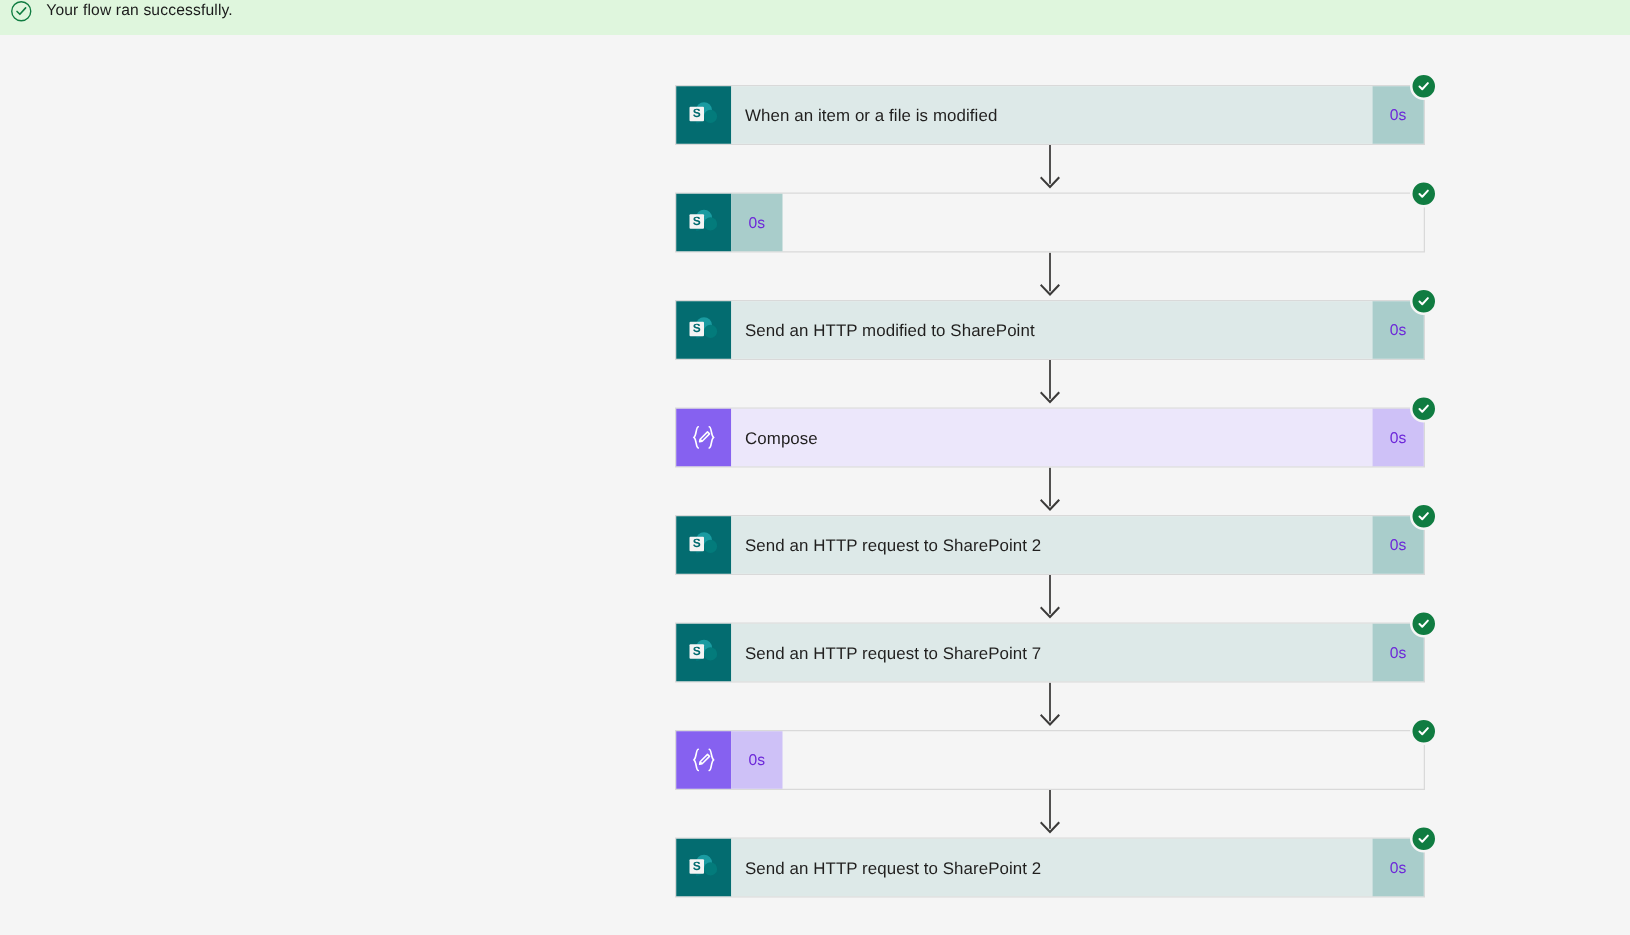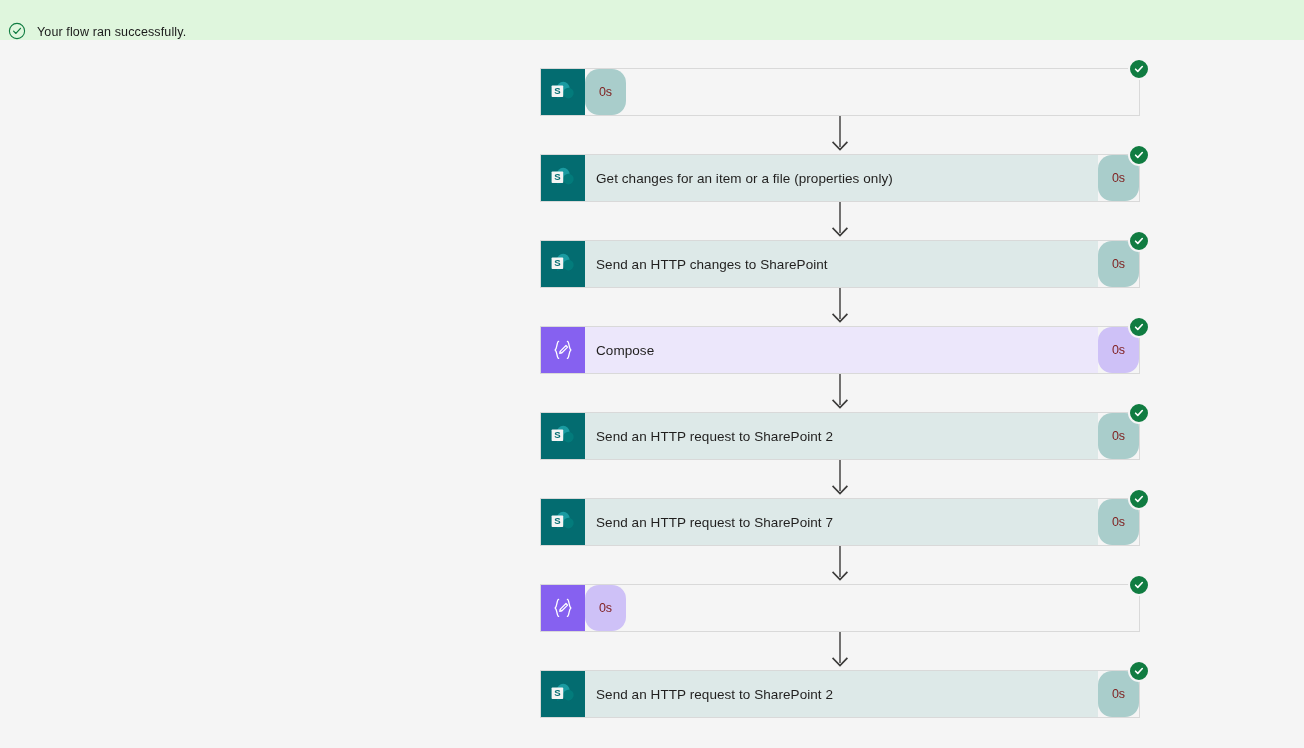--- a/index.html
+++ b/index.html
@@ -15,24 +15,24 @@
     overflow: hidden;
     position: relative;
   }
 
   
   .banner {
     position: absolute;
     left: 0;
     top: 0;
     width: 1304px;
-    height: 40px;
+    height: 28px;
     background: #dff6dd;
     display: flex;
-    align-items: flex-end;
+    align-items: flex-start;
     box-sizing: border-box;
     padding-left: 8px;
   }
   .banner-icon {
     width: 18px;
     height: 18px;
     flex: 0 0 18px;
     margin-right: 11px;
     display: block;
   }
@@ -87,22 +87,21 @@
     overflow: hidden;
     white-space: nowrap;
   }
   .node-duration {
     width: 41px;
     flex: 0 0 41px;
     display: flex;
     align-items: center;
     justify-content: center;
     font-size: 12.5px;
-    color: #7f1d1d;
-    border-radius: 14px;
+    color: #6d28d9;
   }
 
   
   .node.sharepoint .node-icon { background: #036c70; }
   .node.sharepoint .node-title { background: #dde9e8; }
   .node.sharepoint .node-duration { background: #a9cdcb; }
 
   
   .node.compose .node-icon { background: #8661f0; }
   .node.compose .node-title { background: #ece7fb; }
@@ -155,76 +154,76 @@
   <div class="node sharepoint">
     <div class="node-icon">
   <svg class="icon-svg" width="28" height="28" viewBox="0 0 28 28">
     <circle cx="14.2" cy="10.2" r="6.4" fill="#1a9ba1"></circle>
     <circle cx="19.4" cy="15.1" r="5.3" fill="#037b7b"></circle>
     <path d="M14.1 15.1 a5.6 5.6 0 0 1 -5.6 5.6 h-0.6 v-5.6 z" fill="#03787c"></path>
     <rect x="2.6" y="7.4" width="11.6" height="11.6" rx="0.8" fill="#f4f4f4"></rect>
     <text x="8.4" y="15.9" font-family="'Liberation Sans', sans-serif" font-size="9.6" font-weight="bold" fill="#036c70" text-anchor="middle">S</text>
   </svg>
 </div>
-    <div class="node-duration">0s</div>
-    <div class="status-badge">
-      <svg class="icon-svg" width="12" height="12" viewBox="0 0 12 12">
-        <path d="M2.6 6.2 L4.8 8.4 L9.3 3.5" fill="none" stroke="#ffffff" stroke-width="1.6" stroke-linecap="round" stroke-linejoin="round"></path>
-      </svg>
-    </div>
-  </div>
-
-  <div class="connector">
-    <span>
-      <svg class="icon-svg" width="24" height="38" viewBox="0 0 24 38">
-        <line x1="12" y1="0" x2="12" y2="31" stroke="#3b3a39" stroke-width="1.4"></line>
-        <path d="M5.2 26.5 L12 33.6 L18.8 26.5" fill="none" stroke="#3b3a39" stroke-width="1.7" stroke-linecap="square" stroke-linejoin="miter"></path>
-      </svg>
-    </span>
-  </div>
-
-  <div class="node sharepoint">
-    <div class="node-icon">
-  <svg class="icon-svg" width="28" height="28" viewBox="0 0 28 28">
-    <circle cx="14.2" cy="10.2" r="6.4" fill="#1a9ba1"></circle>
-    <circle cx="19.4" cy="15.1" r="5.3" fill="#037b7b"></circle>
-    <path d="M14.1 15.1 a5.6 5.6 0 0 1 -5.6 5.6 h-0.6 v-5.6 z" fill="#03787c"></path>
-    <rect x="2.6" y="7.4" width="11.6" height="11.6" rx="0.8" fill="#f4f4f4"></rect>
-    <text x="8.4" y="15.9" font-family="'Liberation Sans', sans-serif" font-size="9.6" font-weight="bold" fill="#036c70" text-anchor="middle">S</text>
-  </svg>
-</div>
-    <div class="node-title">Get changes for an item or a file (properties only)</div>
-    <div class="node-duration">0s</div>
-    <div class="status-badge">
-      <svg class="icon-svg" width="12" height="12" viewBox="0 0 12 12">
-        <path d="M2.6 6.2 L4.8 8.4 L9.3 3.5" fill="none" stroke="#ffffff" stroke-width="1.6" stroke-linecap="round" stroke-linejoin="round"></path>
-      </svg>
-    </div>
-  </div>
-
-  <div class="connector">
-    <span>
-      <svg class="icon-svg" width="24" height="38" viewBox="0 0 24 38">
-        <line x1="12" y1="0" x2="12" y2="31" stroke="#3b3a39" stroke-width="1.4"></line>
-        <path d="M5.2 26.5 L12 33.6 L18.8 26.5" fill="none" stroke="#3b3a39" stroke-width="1.7" stroke-linecap="square" stroke-linejoin="miter"></path>
-      </svg>
-    </span>
-  </div>
-
-  <div class="node sharepoint">
-    <div class="node-icon">
-  <svg class="icon-svg" width="28" height="28" viewBox="0 0 28 28">
-    <circle cx="14.2" cy="10.2" r="6.4" fill="#1a9ba1"></circle>
-    <circle cx="19.4" cy="15.1" r="5.3" fill="#037b7b"></circle>
-    <path d="M14.1 15.1 a5.6 5.6 0 0 1 -5.6 5.6 h-0.6 v-5.6 z" fill="#03787c"></path>
-    <rect x="2.6" y="7.4" width="11.6" height="11.6" rx="0.8" fill="#f4f4f4"></rect>
-    <text x="8.4" y="15.9" font-family="'Liberation Sans', sans-serif" font-size="9.6" font-weight="bold" fill="#036c70" text-anchor="middle">S</text>
-  </svg>
-</div>
-    <div class="node-title">Send an HTTP changes to SharePoint</div>
+    <div class="node-title">When an item or a file is modified</div>
+    <div class="node-duration">0s</div>
+    <div class="status-badge">
+      <svg class="icon-svg" width="12" height="12" viewBox="0 0 12 12">
+        <path d="M2.6 6.2 L4.8 8.4 L9.3 3.5" fill="none" stroke="#ffffff" stroke-width="1.6" stroke-linecap="round" stroke-linejoin="round"></path>
+      </svg>
+    </div>
+  </div>
+
+  <div class="connector">
+    <span>
+      <svg class="icon-svg" width="24" height="38" viewBox="0 0 24 38">
+        <line x1="12" y1="0" x2="12" y2="31" stroke="#3b3a39" stroke-width="1.4"></line>
+        <path d="M5.2 26.5 L12 33.6 L18.8 26.5" fill="none" stroke="#3b3a39" stroke-width="1.7" stroke-linecap="square" stroke-linejoin="miter"></path>
+      </svg>
+    </span>
+  </div>
+
+  <div class="node sharepoint">
+    <div class="node-icon">
+  <svg class="icon-svg" width="28" height="28" viewBox="0 0 28 28">
+    <circle cx="14.2" cy="10.2" r="6.4" fill="#1a9ba1"></circle>
+    <circle cx="19.4" cy="15.1" r="5.3" fill="#037b7b"></circle>
+    <path d="M14.1 15.1 a5.6 5.6 0 0 1 -5.6 5.6 h-0.6 v-5.6 z" fill="#03787c"></path>
+    <rect x="2.6" y="7.4" width="11.6" height="11.6" rx="0.8" fill="#f4f4f4"></rect>
+    <text x="8.4" y="15.9" font-family="'Liberation Sans', sans-serif" font-size="9.6" font-weight="bold" fill="#036c70" text-anchor="middle">S</text>
+  </svg>
+</div>
+    <div class="node-duration">0s</div>
+    <div class="status-badge">
+      <svg class="icon-svg" width="12" height="12" viewBox="0 0 12 12">
+        <path d="M2.6 6.2 L4.8 8.4 L9.3 3.5" fill="none" stroke="#ffffff" stroke-width="1.6" stroke-linecap="round" stroke-linejoin="round"></path>
+      </svg>
+    </div>
+  </div>
+
+  <div class="connector">
+    <span>
+      <svg class="icon-svg" width="24" height="38" viewBox="0 0 24 38">
+        <line x1="12" y1="0" x2="12" y2="31" stroke="#3b3a39" stroke-width="1.4"></line>
+        <path d="M5.2 26.5 L12 33.6 L18.8 26.5" fill="none" stroke="#3b3a39" stroke-width="1.7" stroke-linecap="square" stroke-linejoin="miter"></path>
+      </svg>
+    </span>
+  </div>
+
+  <div class="node sharepoint">
+    <div class="node-icon">
+  <svg class="icon-svg" width="28" height="28" viewBox="0 0 28 28">
+    <circle cx="14.2" cy="10.2" r="6.4" fill="#1a9ba1"></circle>
+    <circle cx="19.4" cy="15.1" r="5.3" fill="#037b7b"></circle>
+    <path d="M14.1 15.1 a5.6 5.6 0 0 1 -5.6 5.6 h-0.6 v-5.6 z" fill="#03787c"></path>
+    <rect x="2.6" y="7.4" width="11.6" height="11.6" rx="0.8" fill="#f4f4f4"></rect>
+    <text x="8.4" y="15.9" font-family="'Liberation Sans', sans-serif" font-size="9.6" font-weight="bold" fill="#036c70" text-anchor="middle">S</text>
+  </svg>
+</div>
+    <div class="node-title">Send an HTTP modified to SharePoint</div>
     <div class="node-duration">0s</div>
     <div class="status-badge">
       <svg class="icon-svg" width="12" height="12" viewBox="0 0 12 12">
         <path d="M2.6 6.2 L4.8 8.4 L9.3 3.5" fill="none" stroke="#ffffff" stroke-width="1.6" stroke-linecap="round" stroke-linejoin="round"></path>
       </svg>
     </div>
   </div>
 
   <div class="connector">
     <span>

